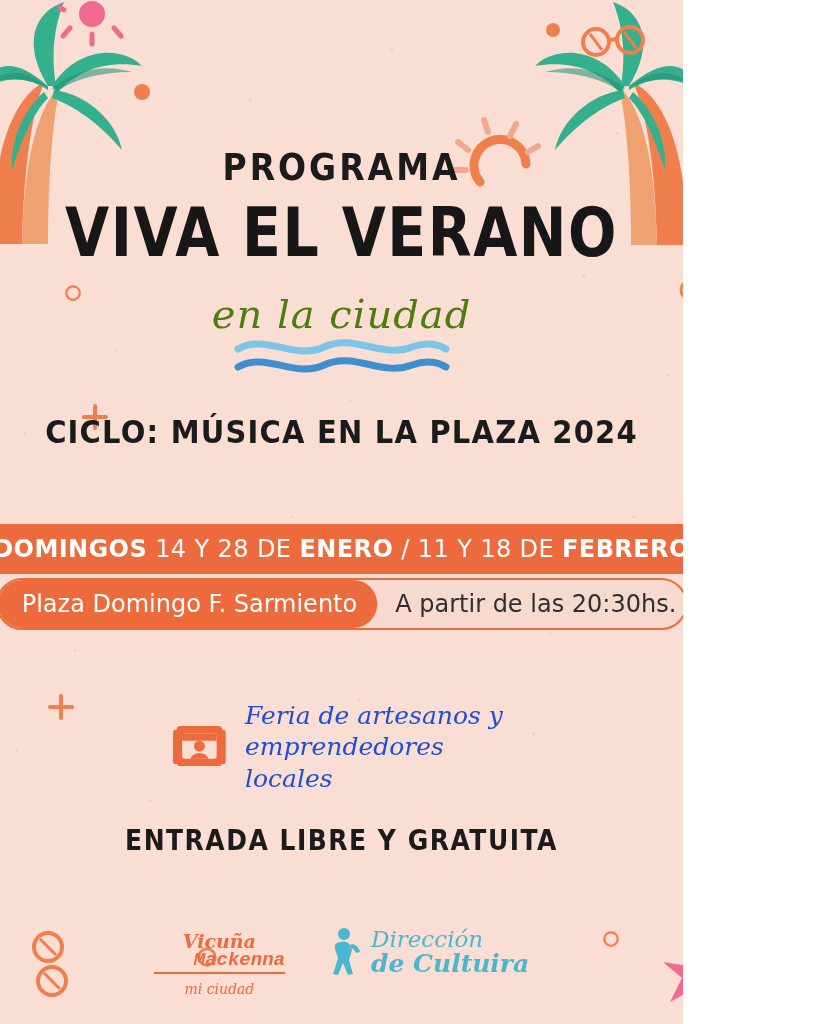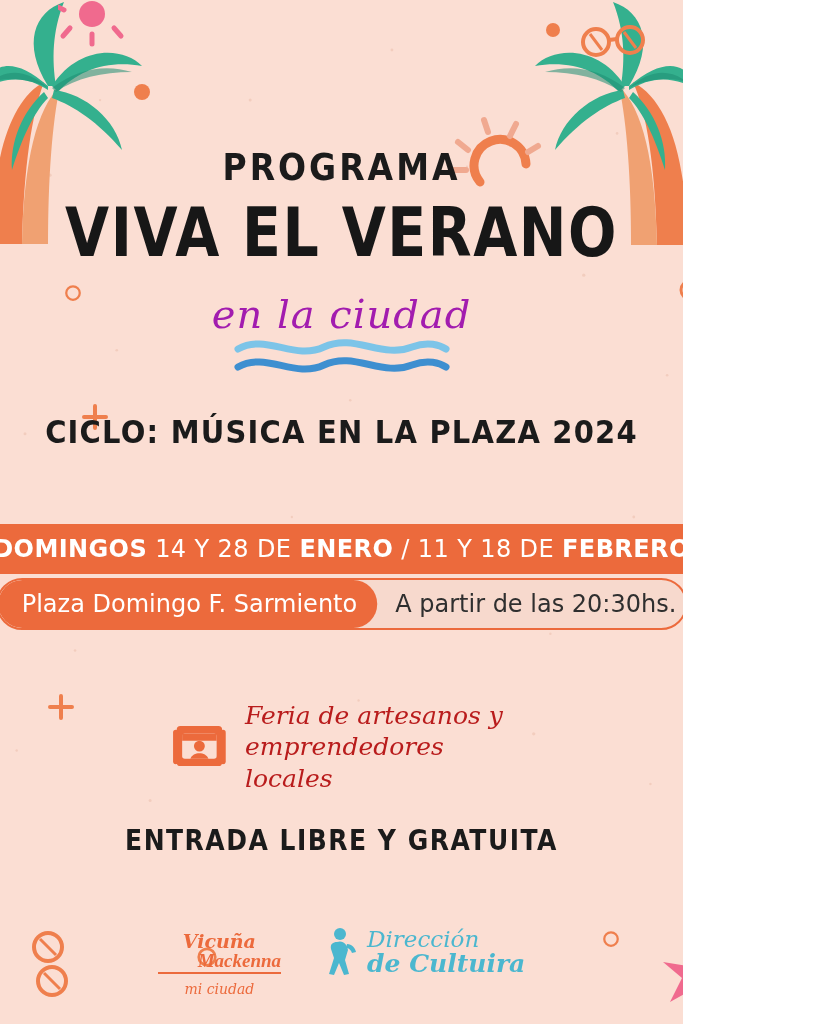--- a/index.html
+++ b/index.html
@@ -57,21 +57,21 @@
     font-size: 57px;
     letter-spacing: 1.5px;
     color: #171717;
     margin: 12px 0 0 0;
     transform: scaleY(1.18);
   }
   .enlaciudad {
     font-family: "DejaVu Serif", serif;
     font-style: italic;
     font-size: 40px;
-    color: #a21caf;
+    color: #4d7c0f;
     margin: 26px 0 0 0;
     letter-spacing: 1px;
   }
 
   
   .waves {
     position: absolute;
     left: 50%;
     transform: translateX(-50%);
     top: 335px;
@@ -150,21 +150,21 @@
     display: flex;
     align-items: center;
     gap: 18px;
   }
   .feria-icon { width: 62px; height: 62px; }
   .feria-text {
     font-family: "DejaVu Serif", serif;
     font-style: italic;
     font-size: 25px;
     line-height: 1.25;
-    color: #b91c1c;
+    color: #1d4ed8;
   }
 
   
   .entrada {
     position: absolute;
     left: 0; right: 0;
     top: 826px;
     text-align: center;
     font-family: "DejaVu Sans", sans-serif;
     font-weight: bold;
@@ -191,21 +191,21 @@
   }
   .logo-vm .l1 {
     font-family: "DejaVu Serif", serif;
     font-style: italic;
     font-weight: bold;
     font-size: 19px;
     display: block;
     margin-top: 24px;
   }
   .logo-vm .l2 {
-    font-family: Liberation Serif, serif;
+    font-family: Liberation Mono, monospace;
     font-style: italic;
     font-weight: bold;
     font-size: 19px;
     display: block;
     margin-left: 40px;
   }
   .logo-vm .l3 {
     font-family: "DejaVu Serif", serif;
     font-style: italic;
     font-size: 14px;

